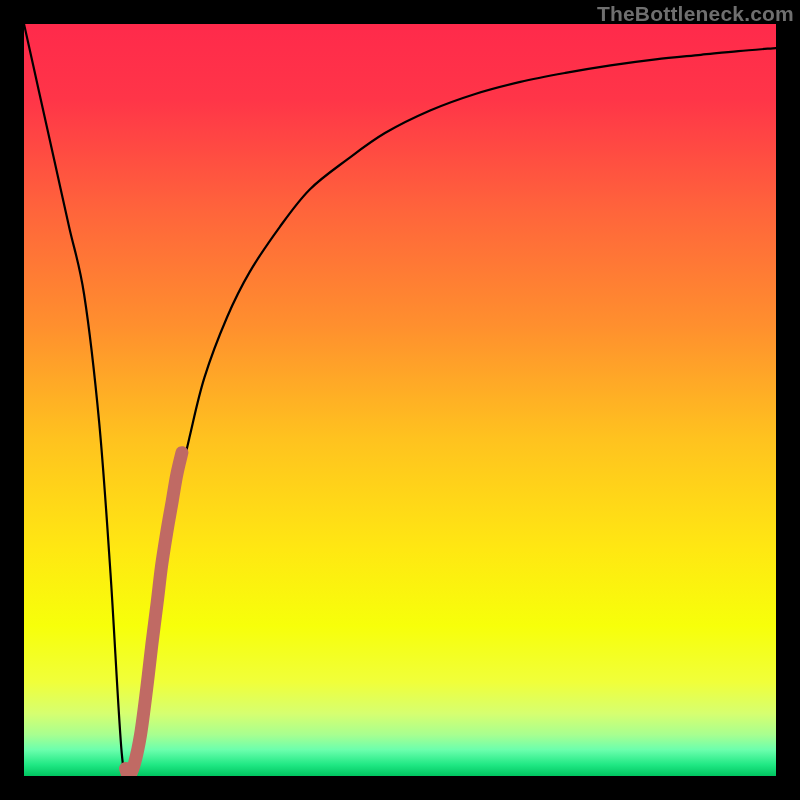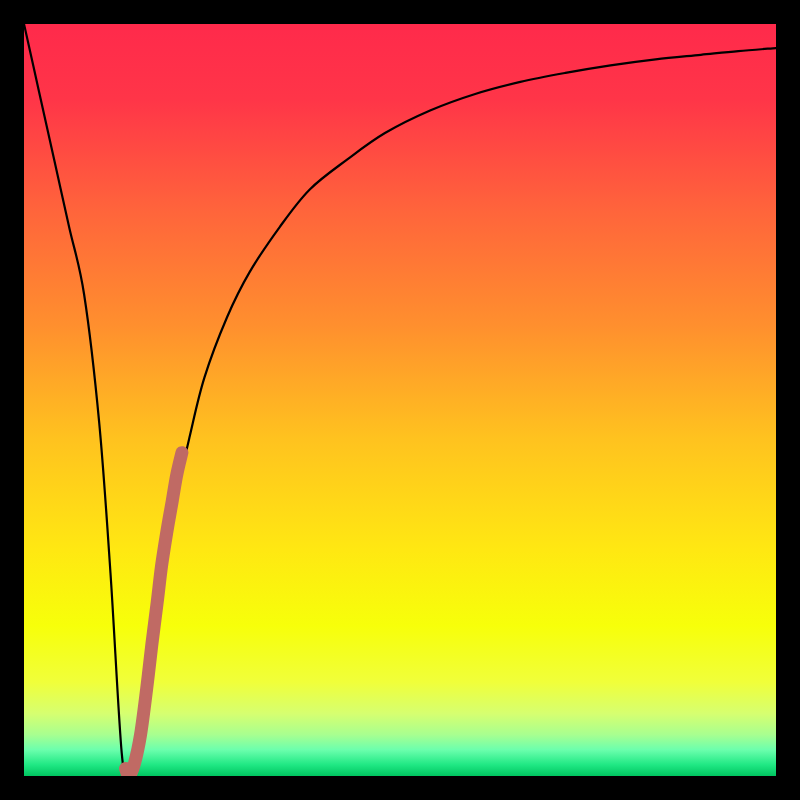--- a/index.html
+++ b/index.html
@@ -59,13 +59,14 @@
     <rect id="frame-bg" x="0" y="0" width="800" height="800" fill="#000000"></rect>
 
     <rect id="plot-bg" x="24" y="24" width="752" height="752" fill="url(#bg-grad)"></rect>
 
     <g id="plot-group" clip-path="url(#plot-clip)">
       <path id="curve-path" fill="none" stroke-width="2.2" stroke-linejoin="round" stroke-linecap="round" d="M 24.00 24.00 C 26.51 35.28, 34.03 69.12, 39.04 91.68 C 44.05 114.24, 49.07 136.80, 54.08 159.36 C 59.09 181.92, 64.11 204.48, 69.12 227.04 C 74.13 249.60, 79.15 262.13, 84.16 294.72 C 89.17 327.31, 94.81 376.19, 99.20 422.56 C 103.59 468.93, 106.72 517.81, 110.48 572.96 C 114.24 628.11, 118.63 719.60, 121.76 753.44 C 124.89 787.28, 126.77 777.25, 129.28 776.00 C 131.79 774.75, 134.29 759.71, 136.80 745.92 C 139.31 732.13, 141.81 710.83, 144.32 693.28 C 146.83 675.73, 149.33 658.19, 151.84 640.64 C 154.35 623.09, 155.60 610.56, 159.36 588.00 C 163.12 565.44, 169.39 530.35, 174.40 505.28 C 179.41 480.21, 184.43 458.91, 189.44 437.60 C 194.45 416.29, 198.21 397.49, 204.48 377.44 C 210.75 357.39, 219.52 334.83, 227.04 317.28 C 234.56 299.73, 240.83 287.20, 249.60 272.16 C 258.37 257.12, 269.65 240.83, 279.68 227.04 C 289.71 213.25, 298.48 200.72, 309.76 189.44 C 321.04 178.16, 334.83 168.76, 347.36 159.36 C 359.89 149.96, 371.17 141.19, 384.96 133.04 C 398.75 124.89, 415.04 117.00, 430.08 110.48 C 445.12 103.96, 460.16 98.70, 475.20 93.94 C 490.24 89.17, 505.28 85.41, 520.32 81.90 C 535.36 78.39, 550.40 75.64, 565.44 72.88 C 580.48 70.12, 595.52 67.62, 610.56 65.36 C 625.60 63.10, 640.64 61.10, 655.68 59.34 C 670.72 57.59, 687.01 56.21, 700.80 54.83 C 714.59 53.45, 725.87 52.20, 738.40 51.07 C 750.93 49.94, 769.73 48.57, 776.00 48.06" stroke="#000000"></path>
       <path id="highlight-path" fill="none" stroke-width="13" stroke-linejoin="round" stroke-linecap="round" d="M 125.52 768.48 C 126.15 769.73, 127.78 776.88, 129.28 776.00 C 130.78 775.12, 132.66 770.11, 134.54 763.22 C 136.42 756.32, 138.55 746.92, 140.56 734.64 C 142.57 722.36, 144.70 704.56, 146.58 689.52 C 148.46 674.48, 150.09 658.81, 151.84 644.40 C 153.59 629.99, 155.47 616.20, 157.10 603.04 C 158.73 589.88, 159.99 577.35, 161.62 565.44 C 163.25 553.53, 165.13 542.25, 166.88 531.60 C 168.63 520.95, 170.51 510.92, 172.14 501.52 C 173.77 492.12, 175.03 483.35, 176.66 475.20 C 178.29 467.05, 181.04 456.40, 181.92 452.64" stroke="#c06a64"></path>
     </g>
   </svg>
 
+  <div class="watermark">TheBottleneck.com</div>
 </div>
 
 </body></html>

